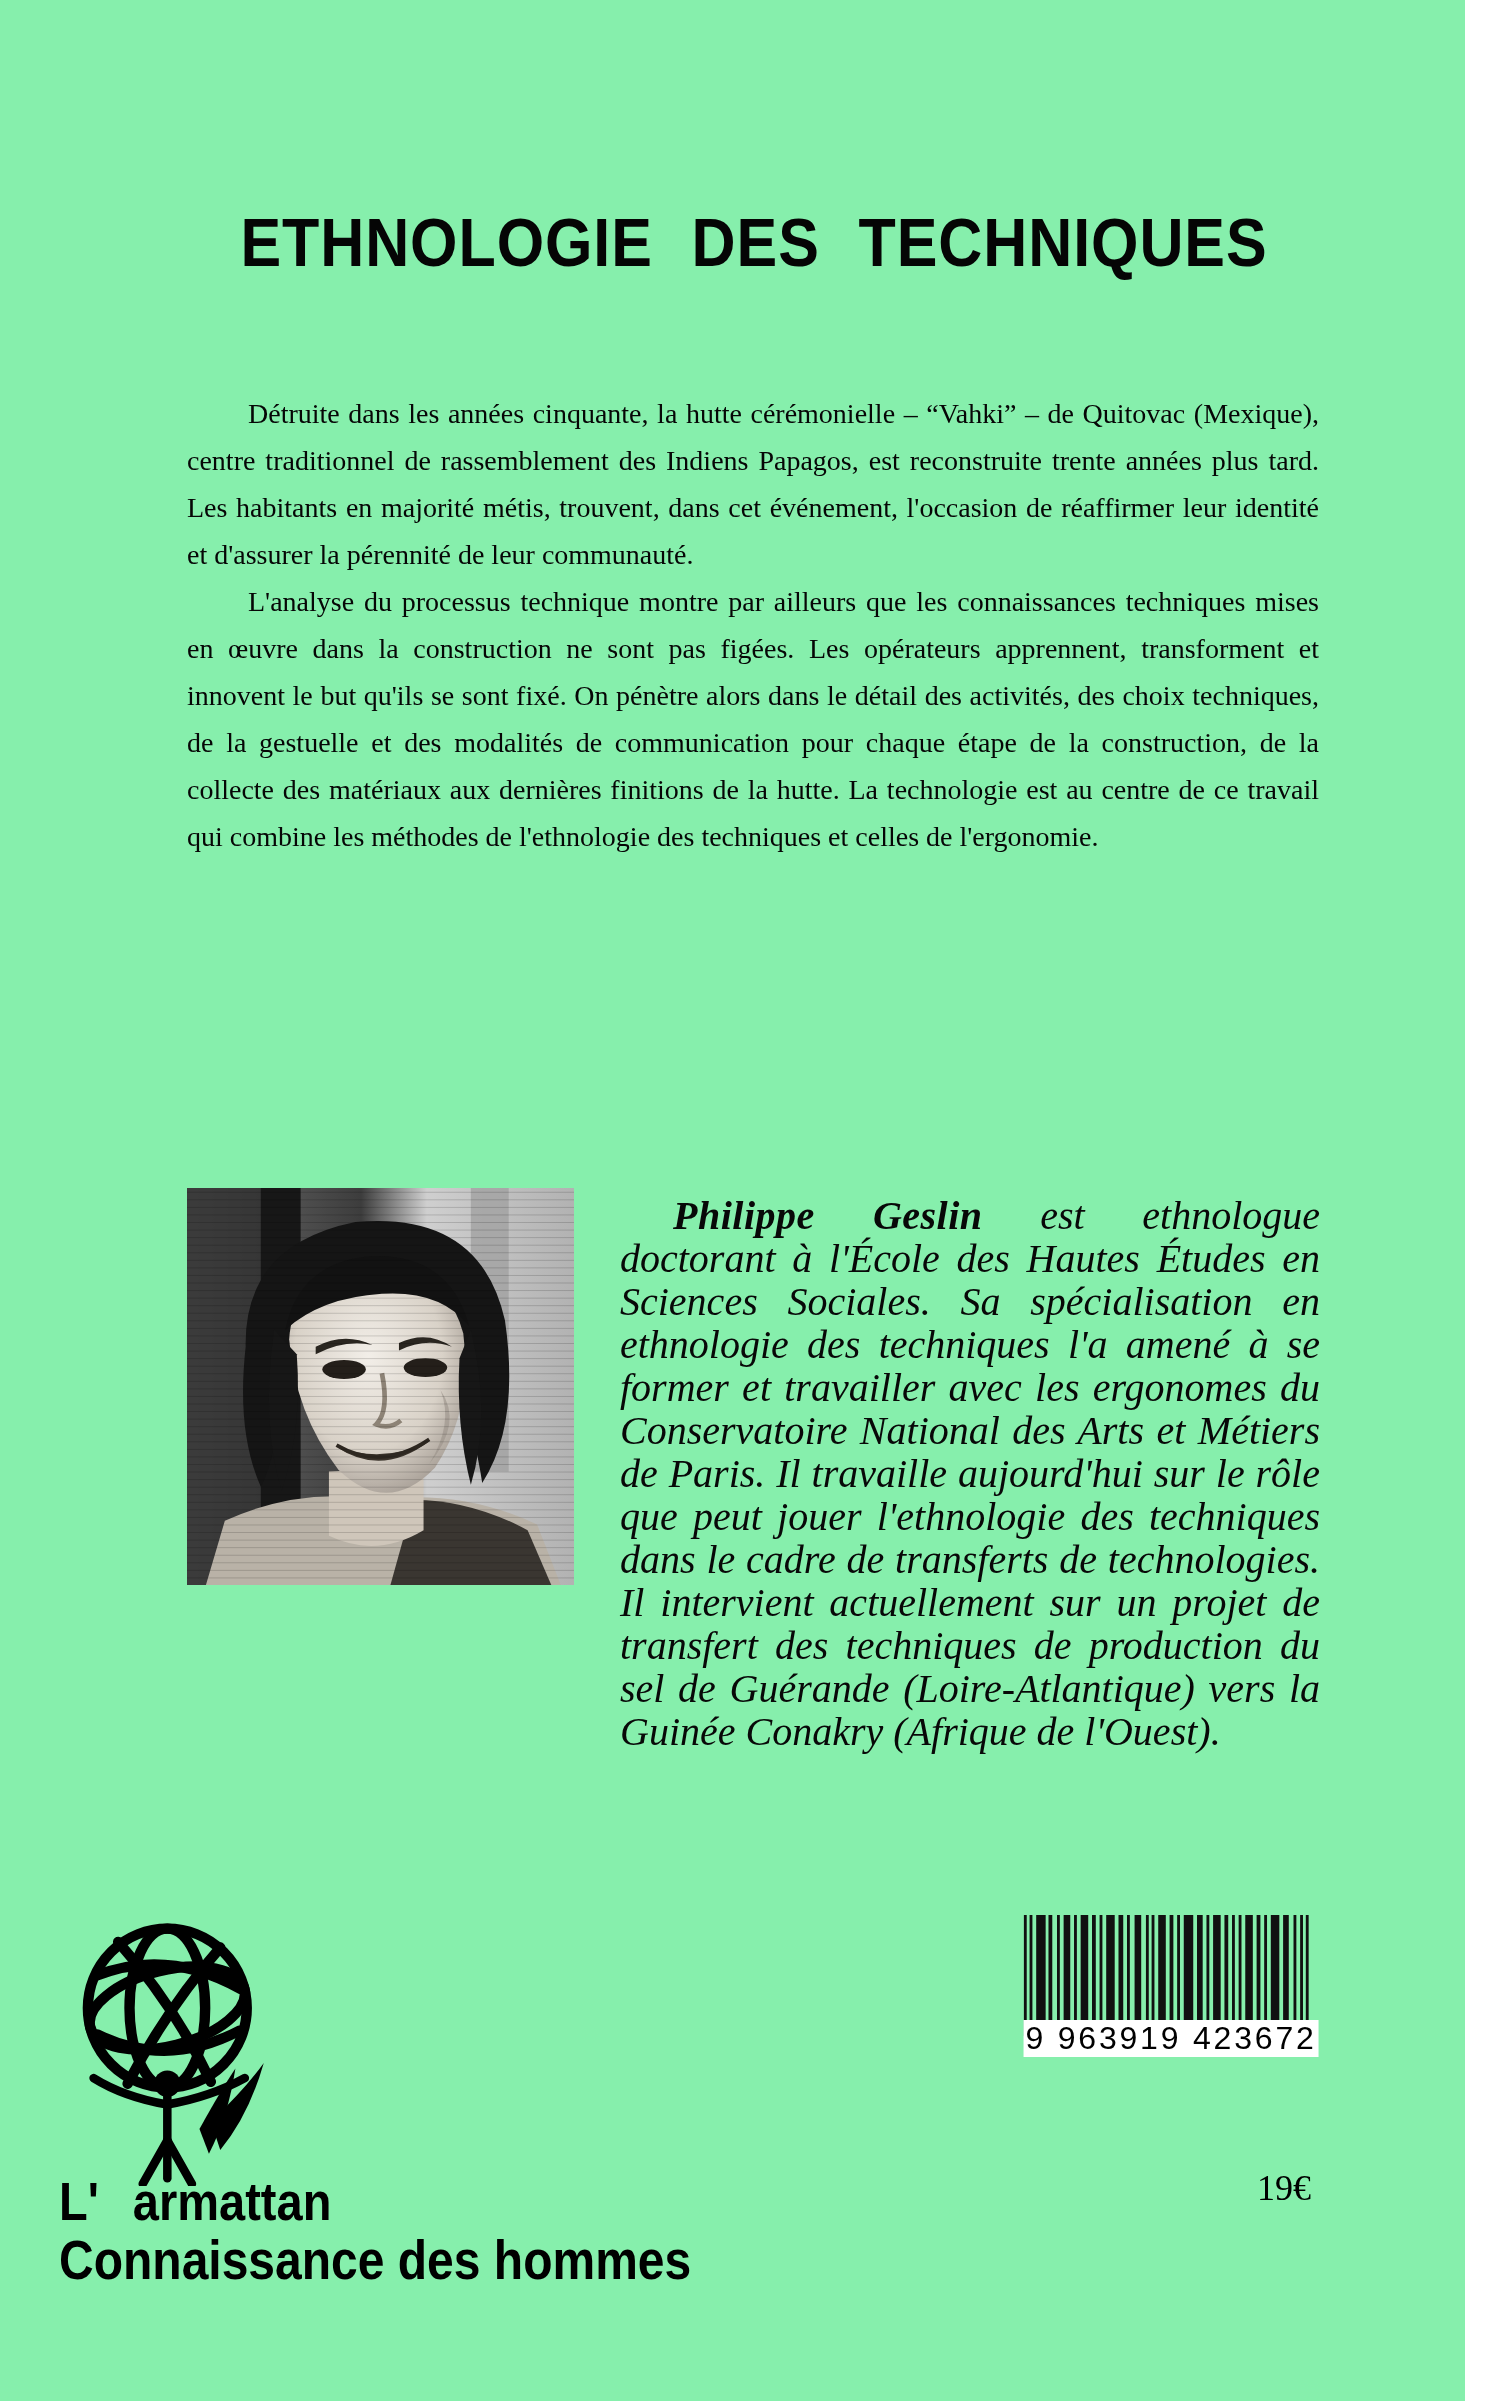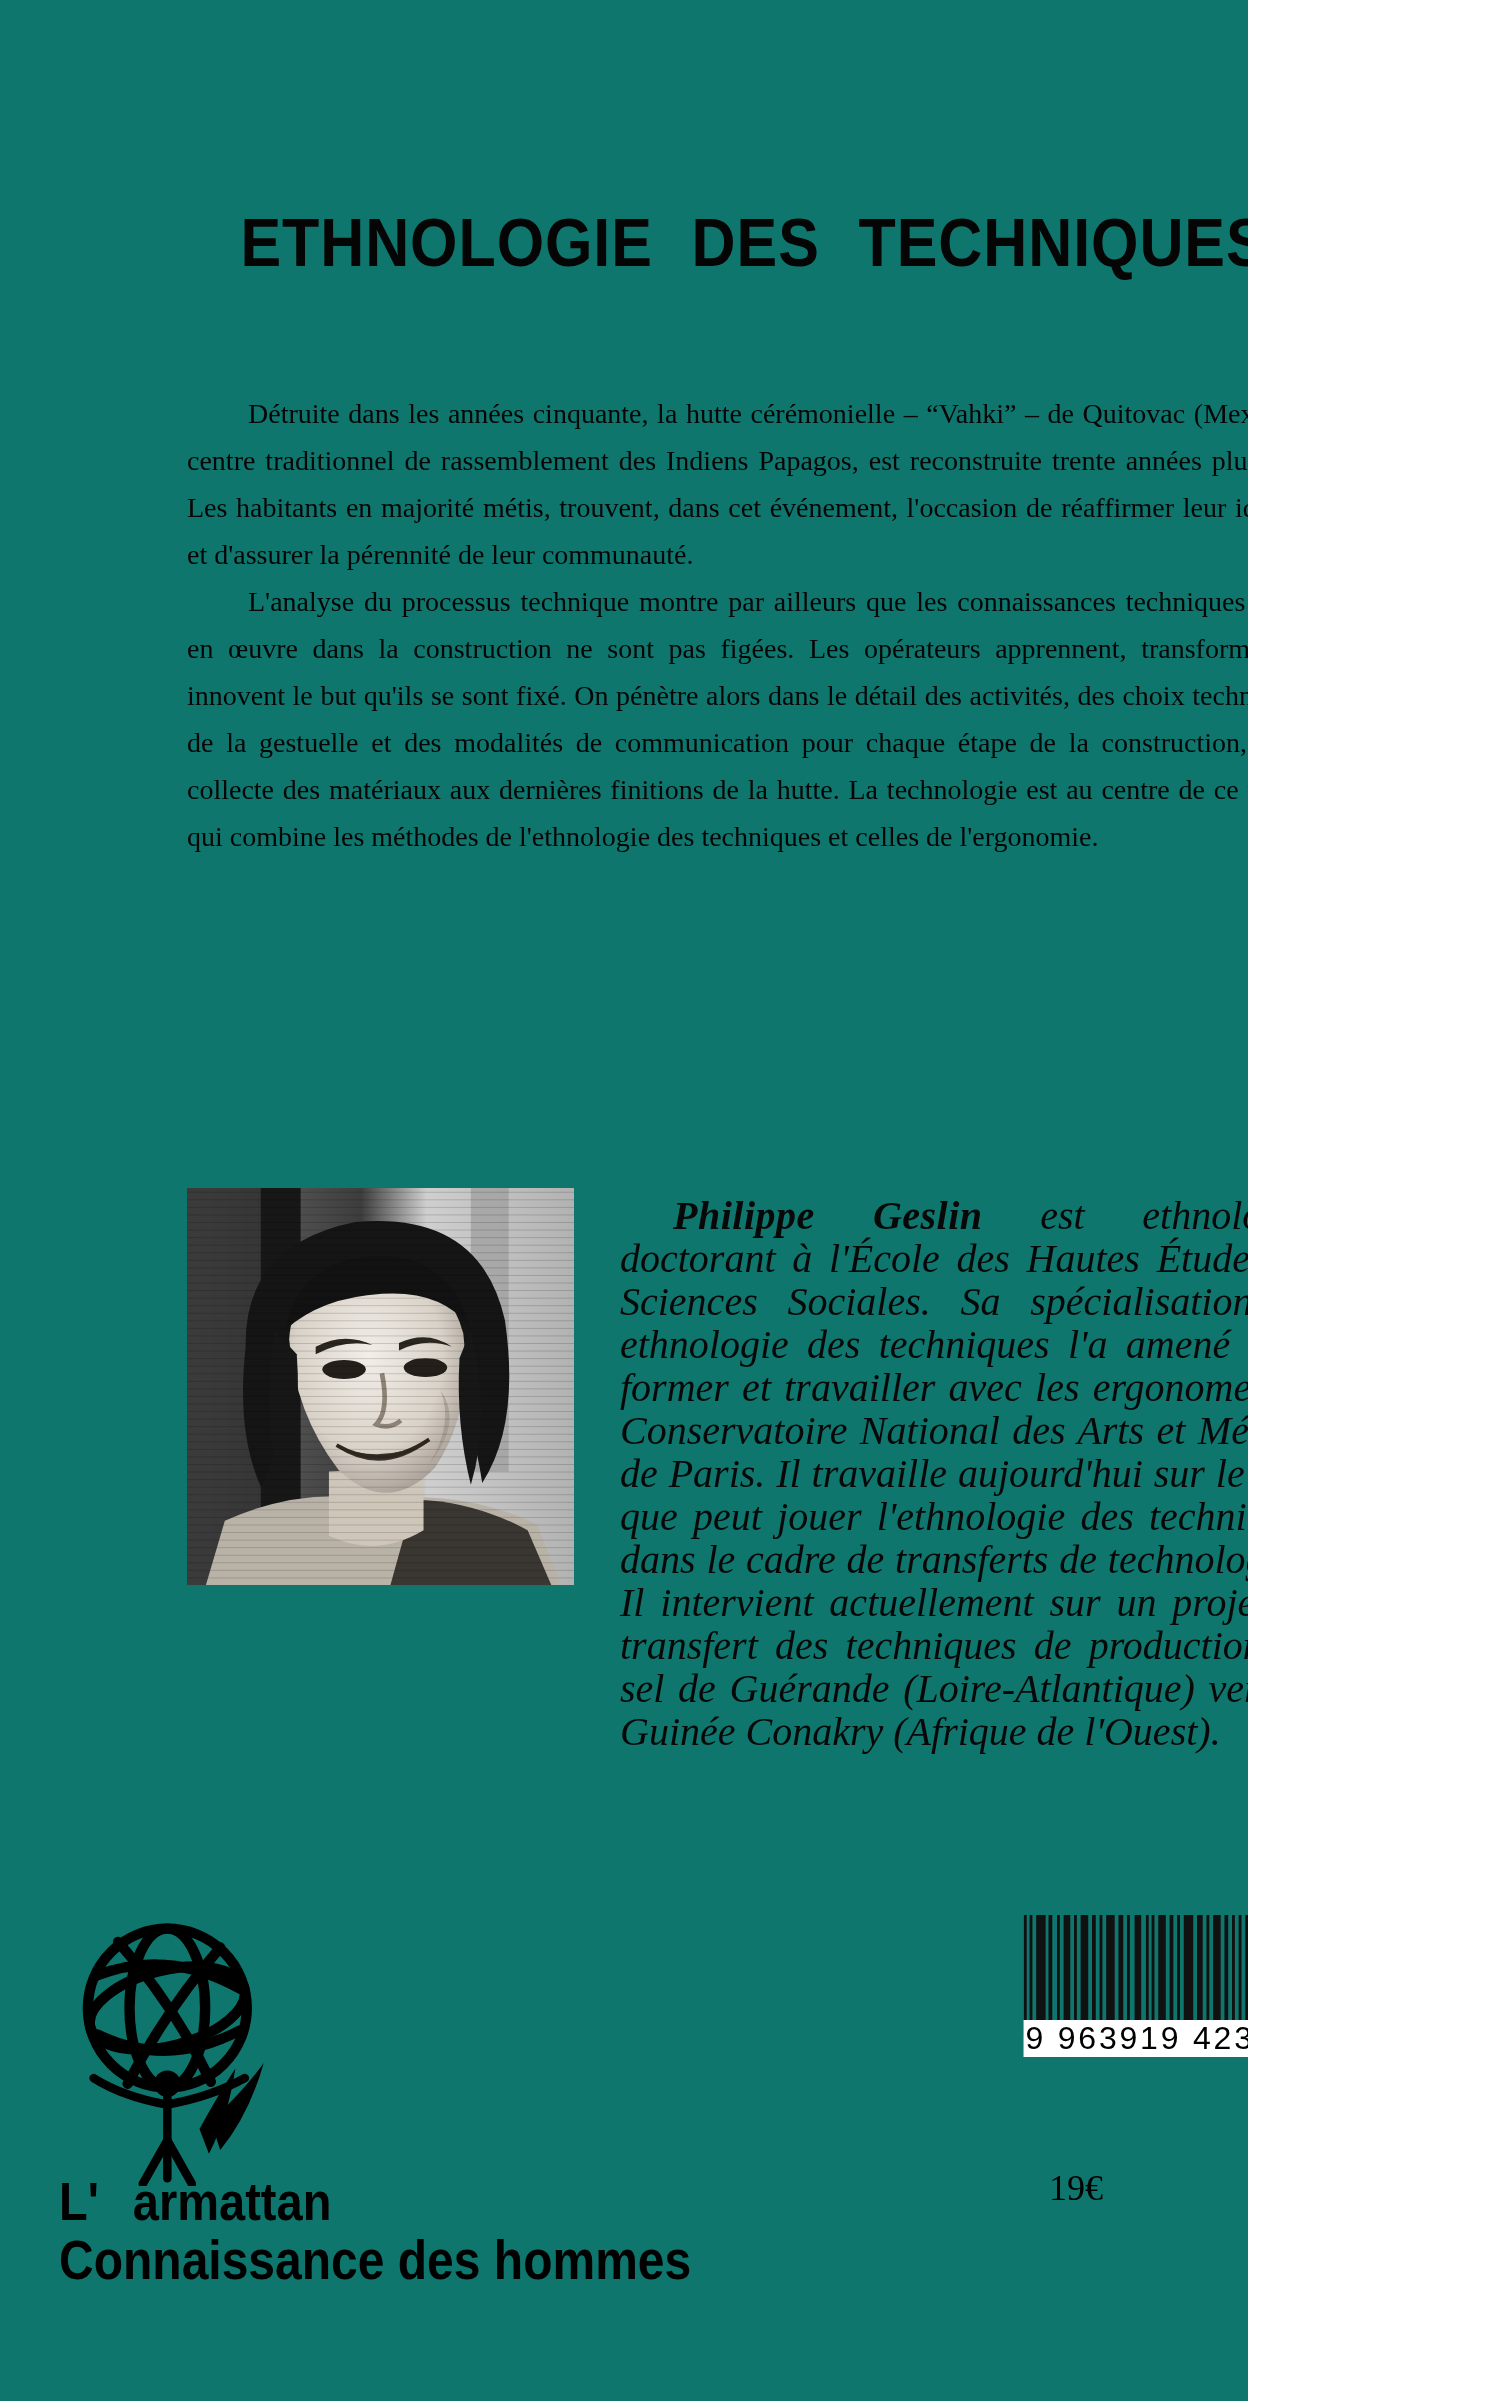--- a/index.html
+++ b/index.html
@@ -6,23 +6,23 @@
     margin: 0;
     padding: 0;
     background: #ffffff;
   }
   body {
     font-family: "Liberation Serif", serif;
     color: #000000;
   }
   #page {
     position: relative;
-    width: 1248px;
+    width: 1465px;
     height: 2402px;
-    background: #0f766e;
+    background: #86efac;
     overflow: hidden;
     box-sizing: border-box;
   }
 
   
   .title {
     position: absolute;
     left: 0;
     top: 203px;
     width: 1508px;
@@ -153,21 +153,21 @@
     display: inline-block;
     padding: 0 1.9px;
     left: 50%;
     transform: translateX(-50%);
     white-space: nowrap;
   }
 
   
   .price {
     position: absolute;
-    right: 145px;
+    right: 154px;
     top: 2167px;
     font-family: "Liberation Serif", serif;
     font-size: 36px;
   }
   .isbn {
     position: absolute;
     right: 159px;
     top: 2264px;
     font-family: "Liberation Serif", serif;
     font-size: 38px;

